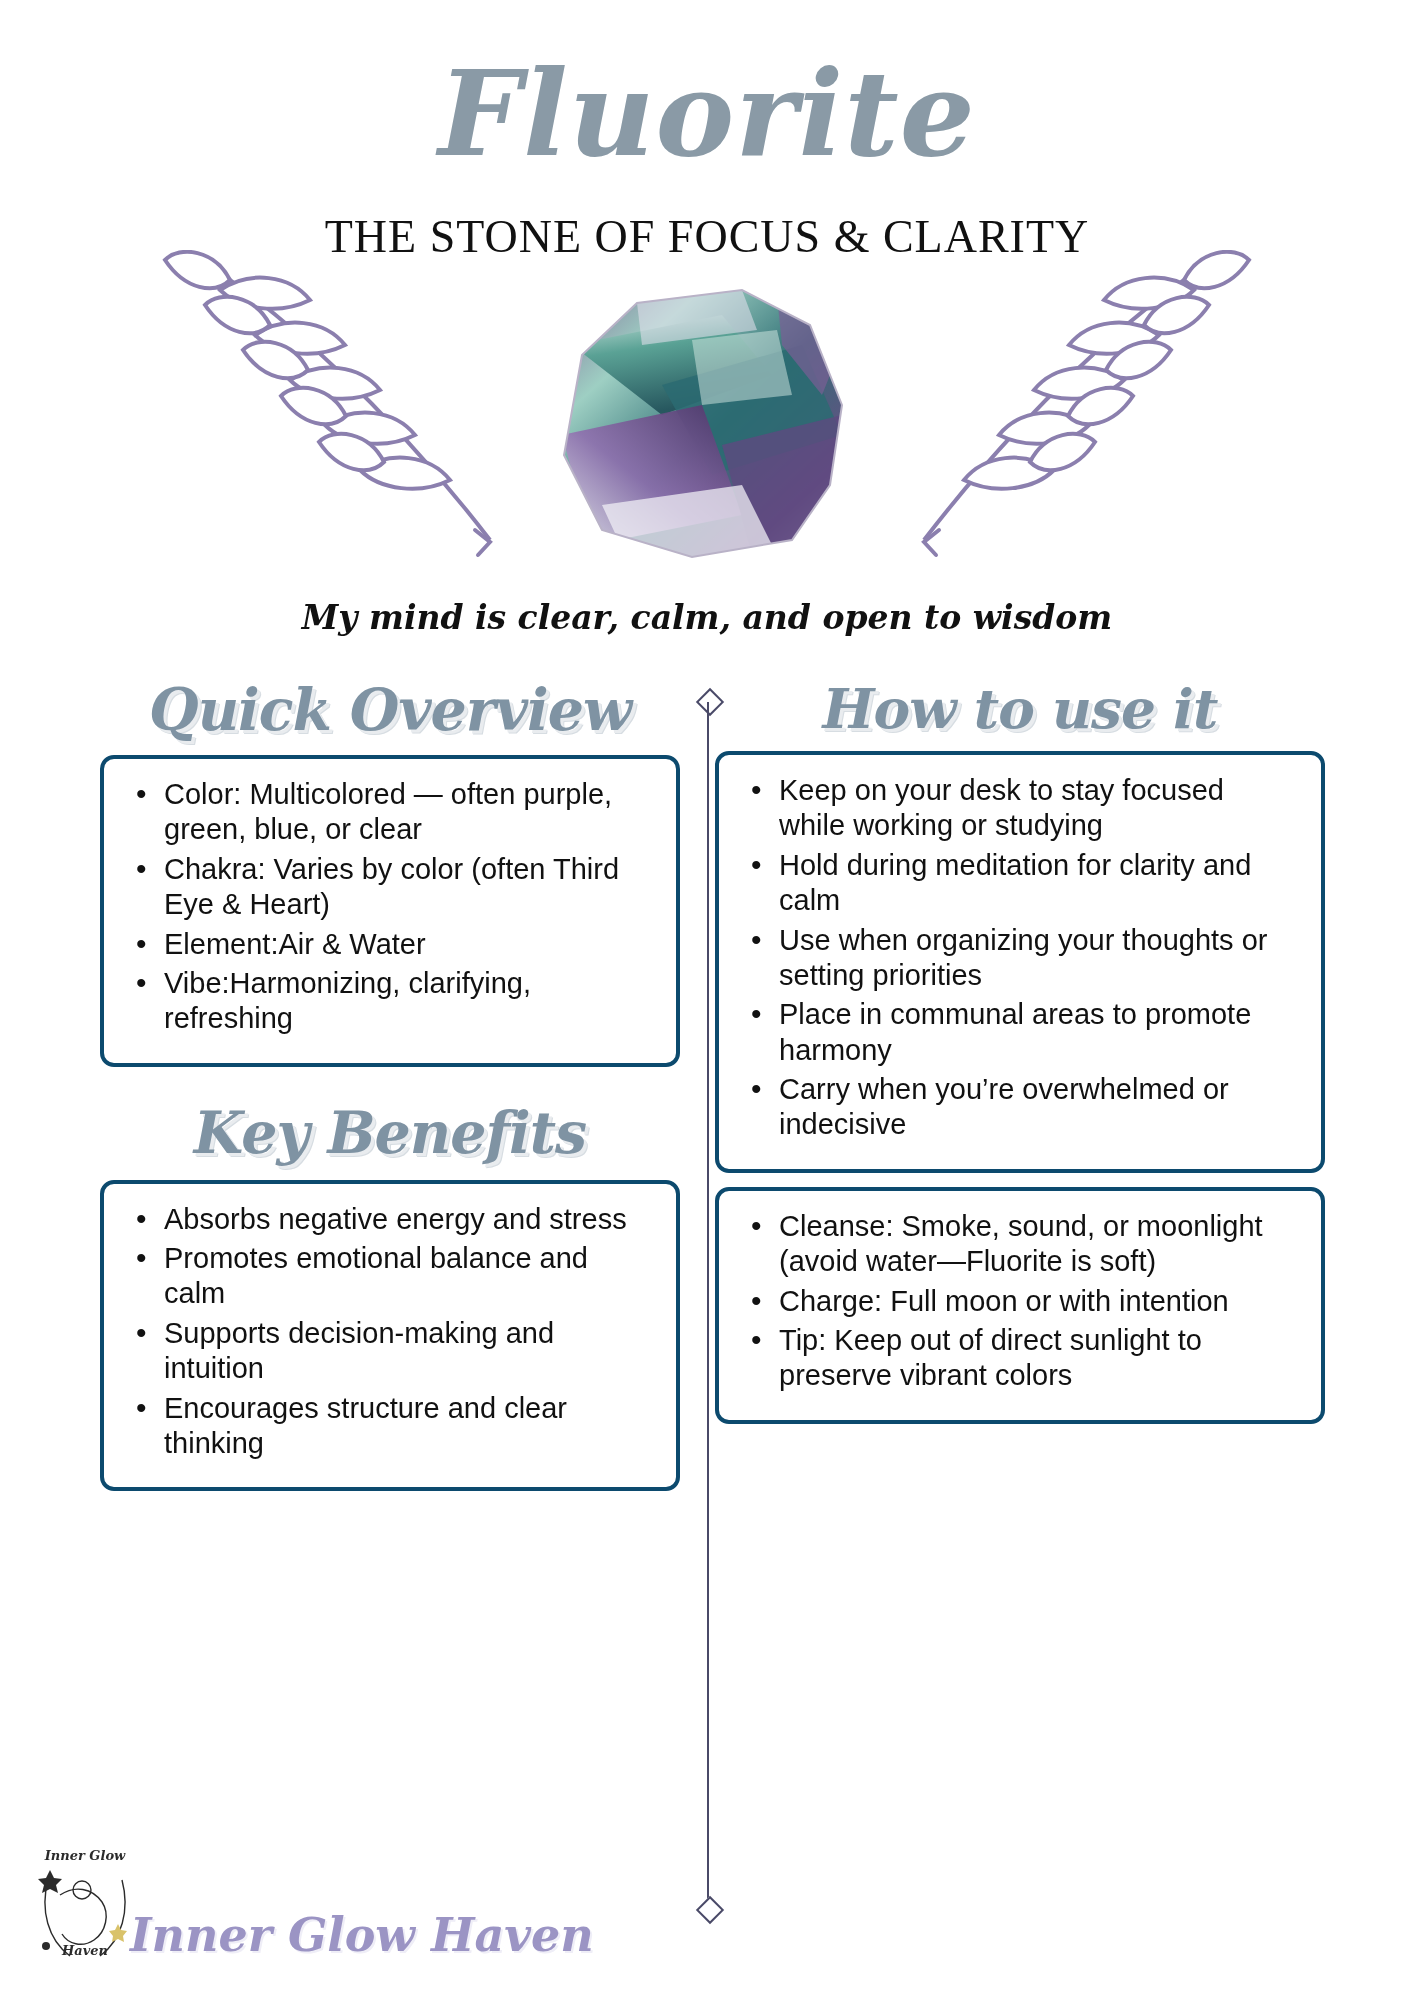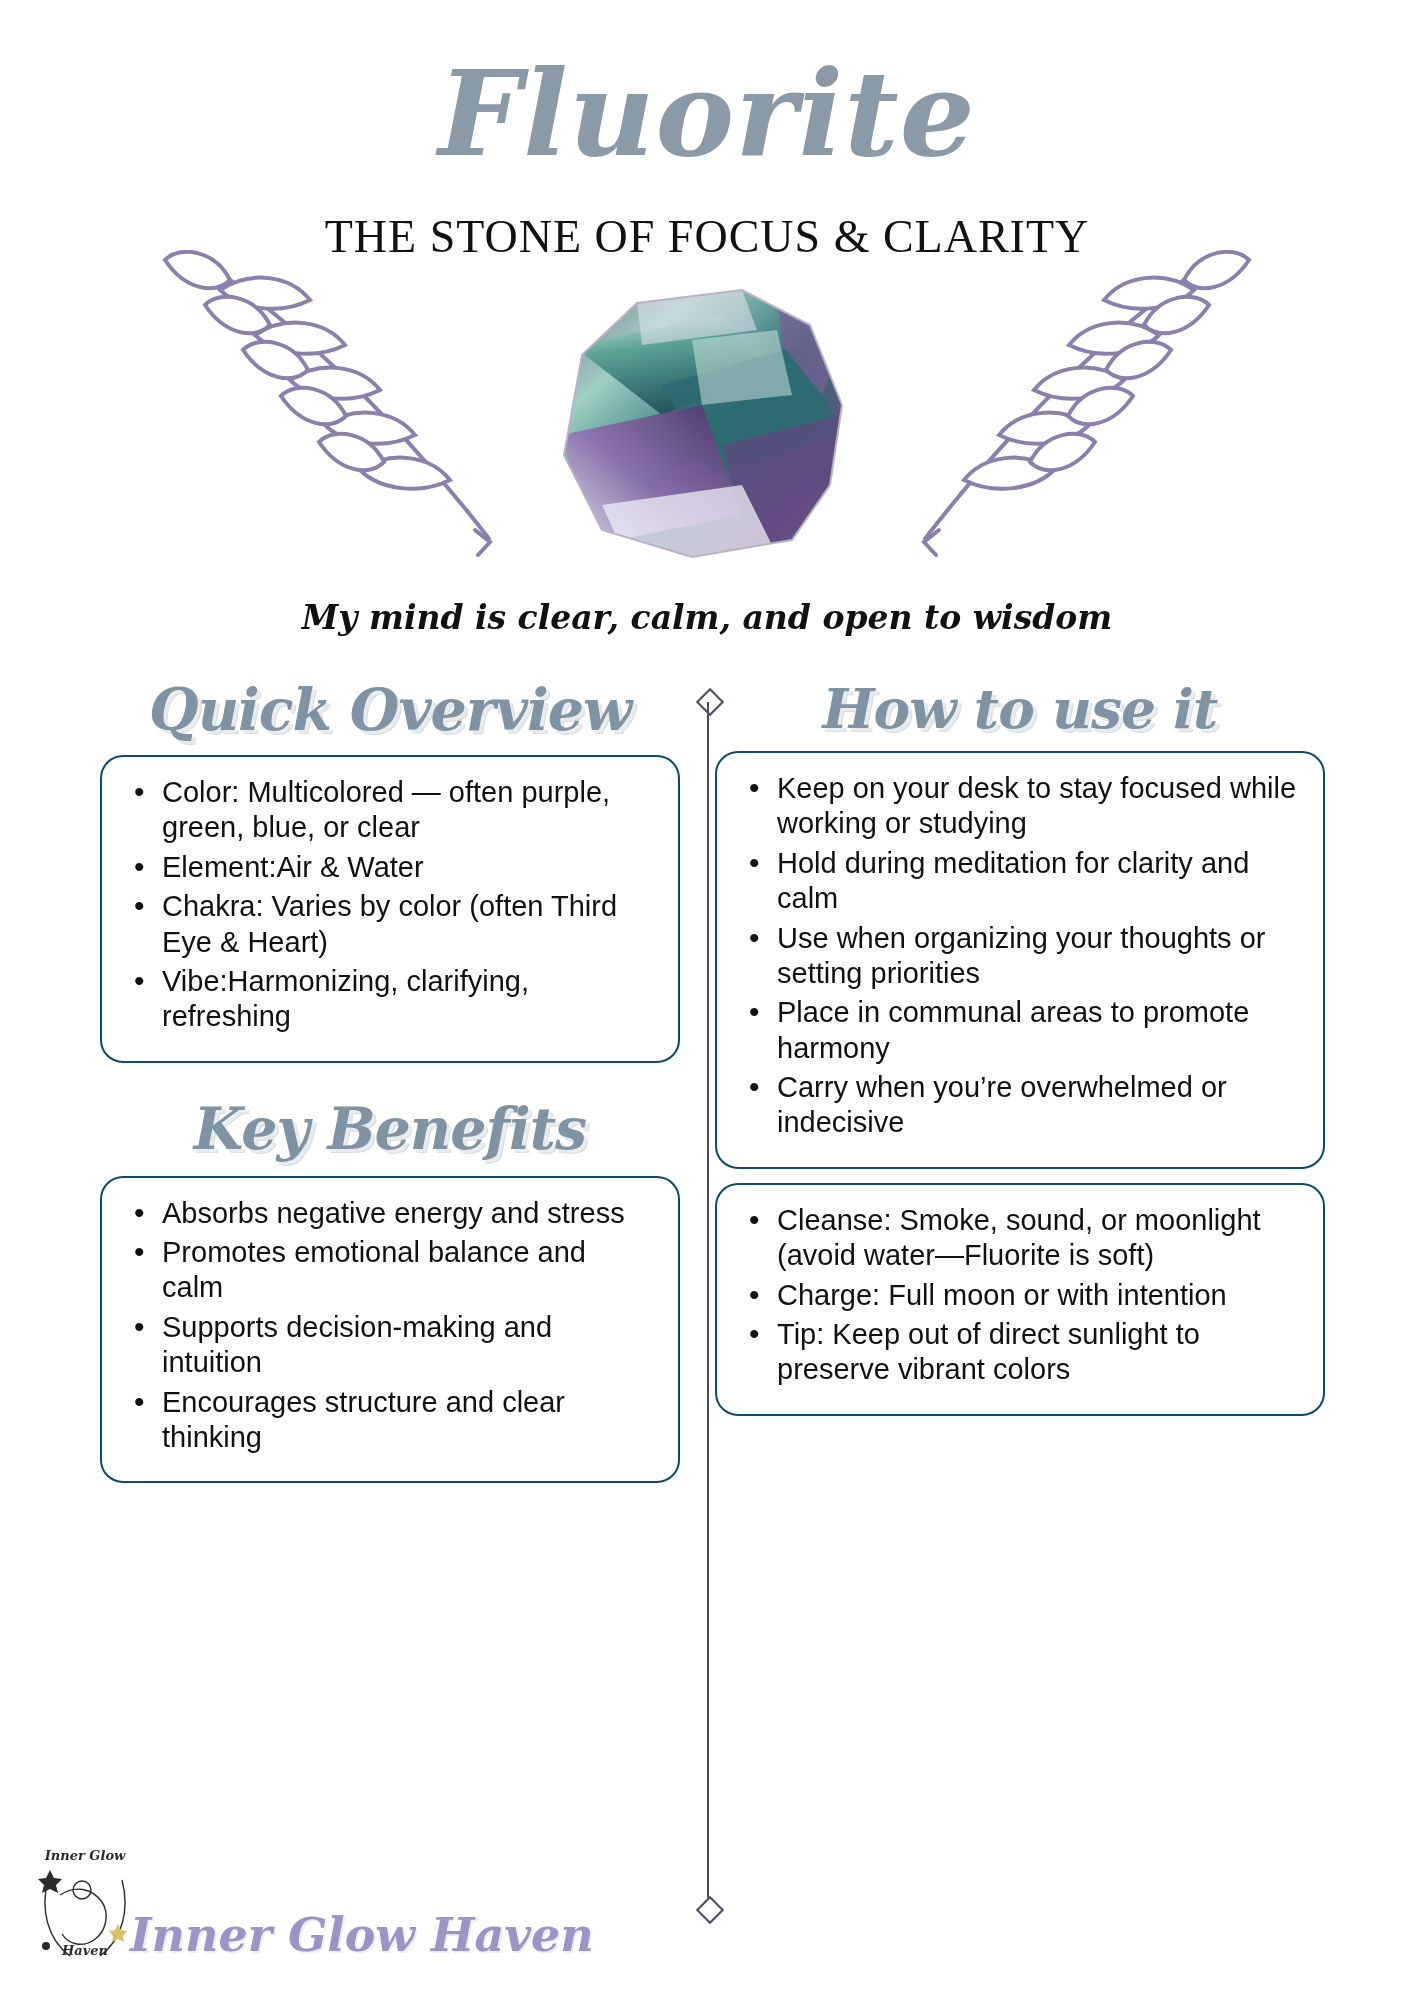--- a/index.html
+++ b/index.html
@@ -108,22 +108,22 @@
     font-weight: bold;
     font-size: 57px;
     color: #7f93a3;
     text-align: center;
     letter-spacing: -1px;
     text-shadow: 3px 3px 0 #e9ecef, 4px 4px 0 #d7dde2;
     white-space: nowrap;
   }
 
   .card {
-    border: 2px solid #0c4a6e;
-    border-radius: 23px;
+    border: 4px solid #0c4a6e;
+    border-radius: 14px;
     padding: 18px 26px 22px 26px;
     box-sizing: border-box;
     background: #ffffff;
   }
   ul.bullets {
     margin: 0;
     padding: 0 0 0 34px;
     list-style: none;
   }
   ul.bullets li {
@@ -299,22 +299,22 @@
 
 <div class="columns">
 
   <div class="col-left">
 
     <div class="section-heading">Quick Overview</div>
 
     <div class="card" style="margin-top:12px;">
       <ul class="bullets">
         <li>Color: Multicolored — often purple, green, blue, or clear</li>
+        <li>Chakra: Varies by color (often Third Eye &amp; Heart)</li>
         <li>Element:Air &amp; Water</li>
-        <li>Chakra: Varies by color (often Third Eye &amp; Heart)</li>
         <li>Vibe:Harmonizing, clarifying, refreshing</li>
       </ul>
     </div>
 
     <div class="section-heading" style="margin-top:32px;">Key Benefits</div>
 
     <div class="card" style="margin-top:14px;">
       <ul class="bullets">
         <li>Absorbs negative energy and stress</li>
         <li>Promotes emotional balance and calm</li>

